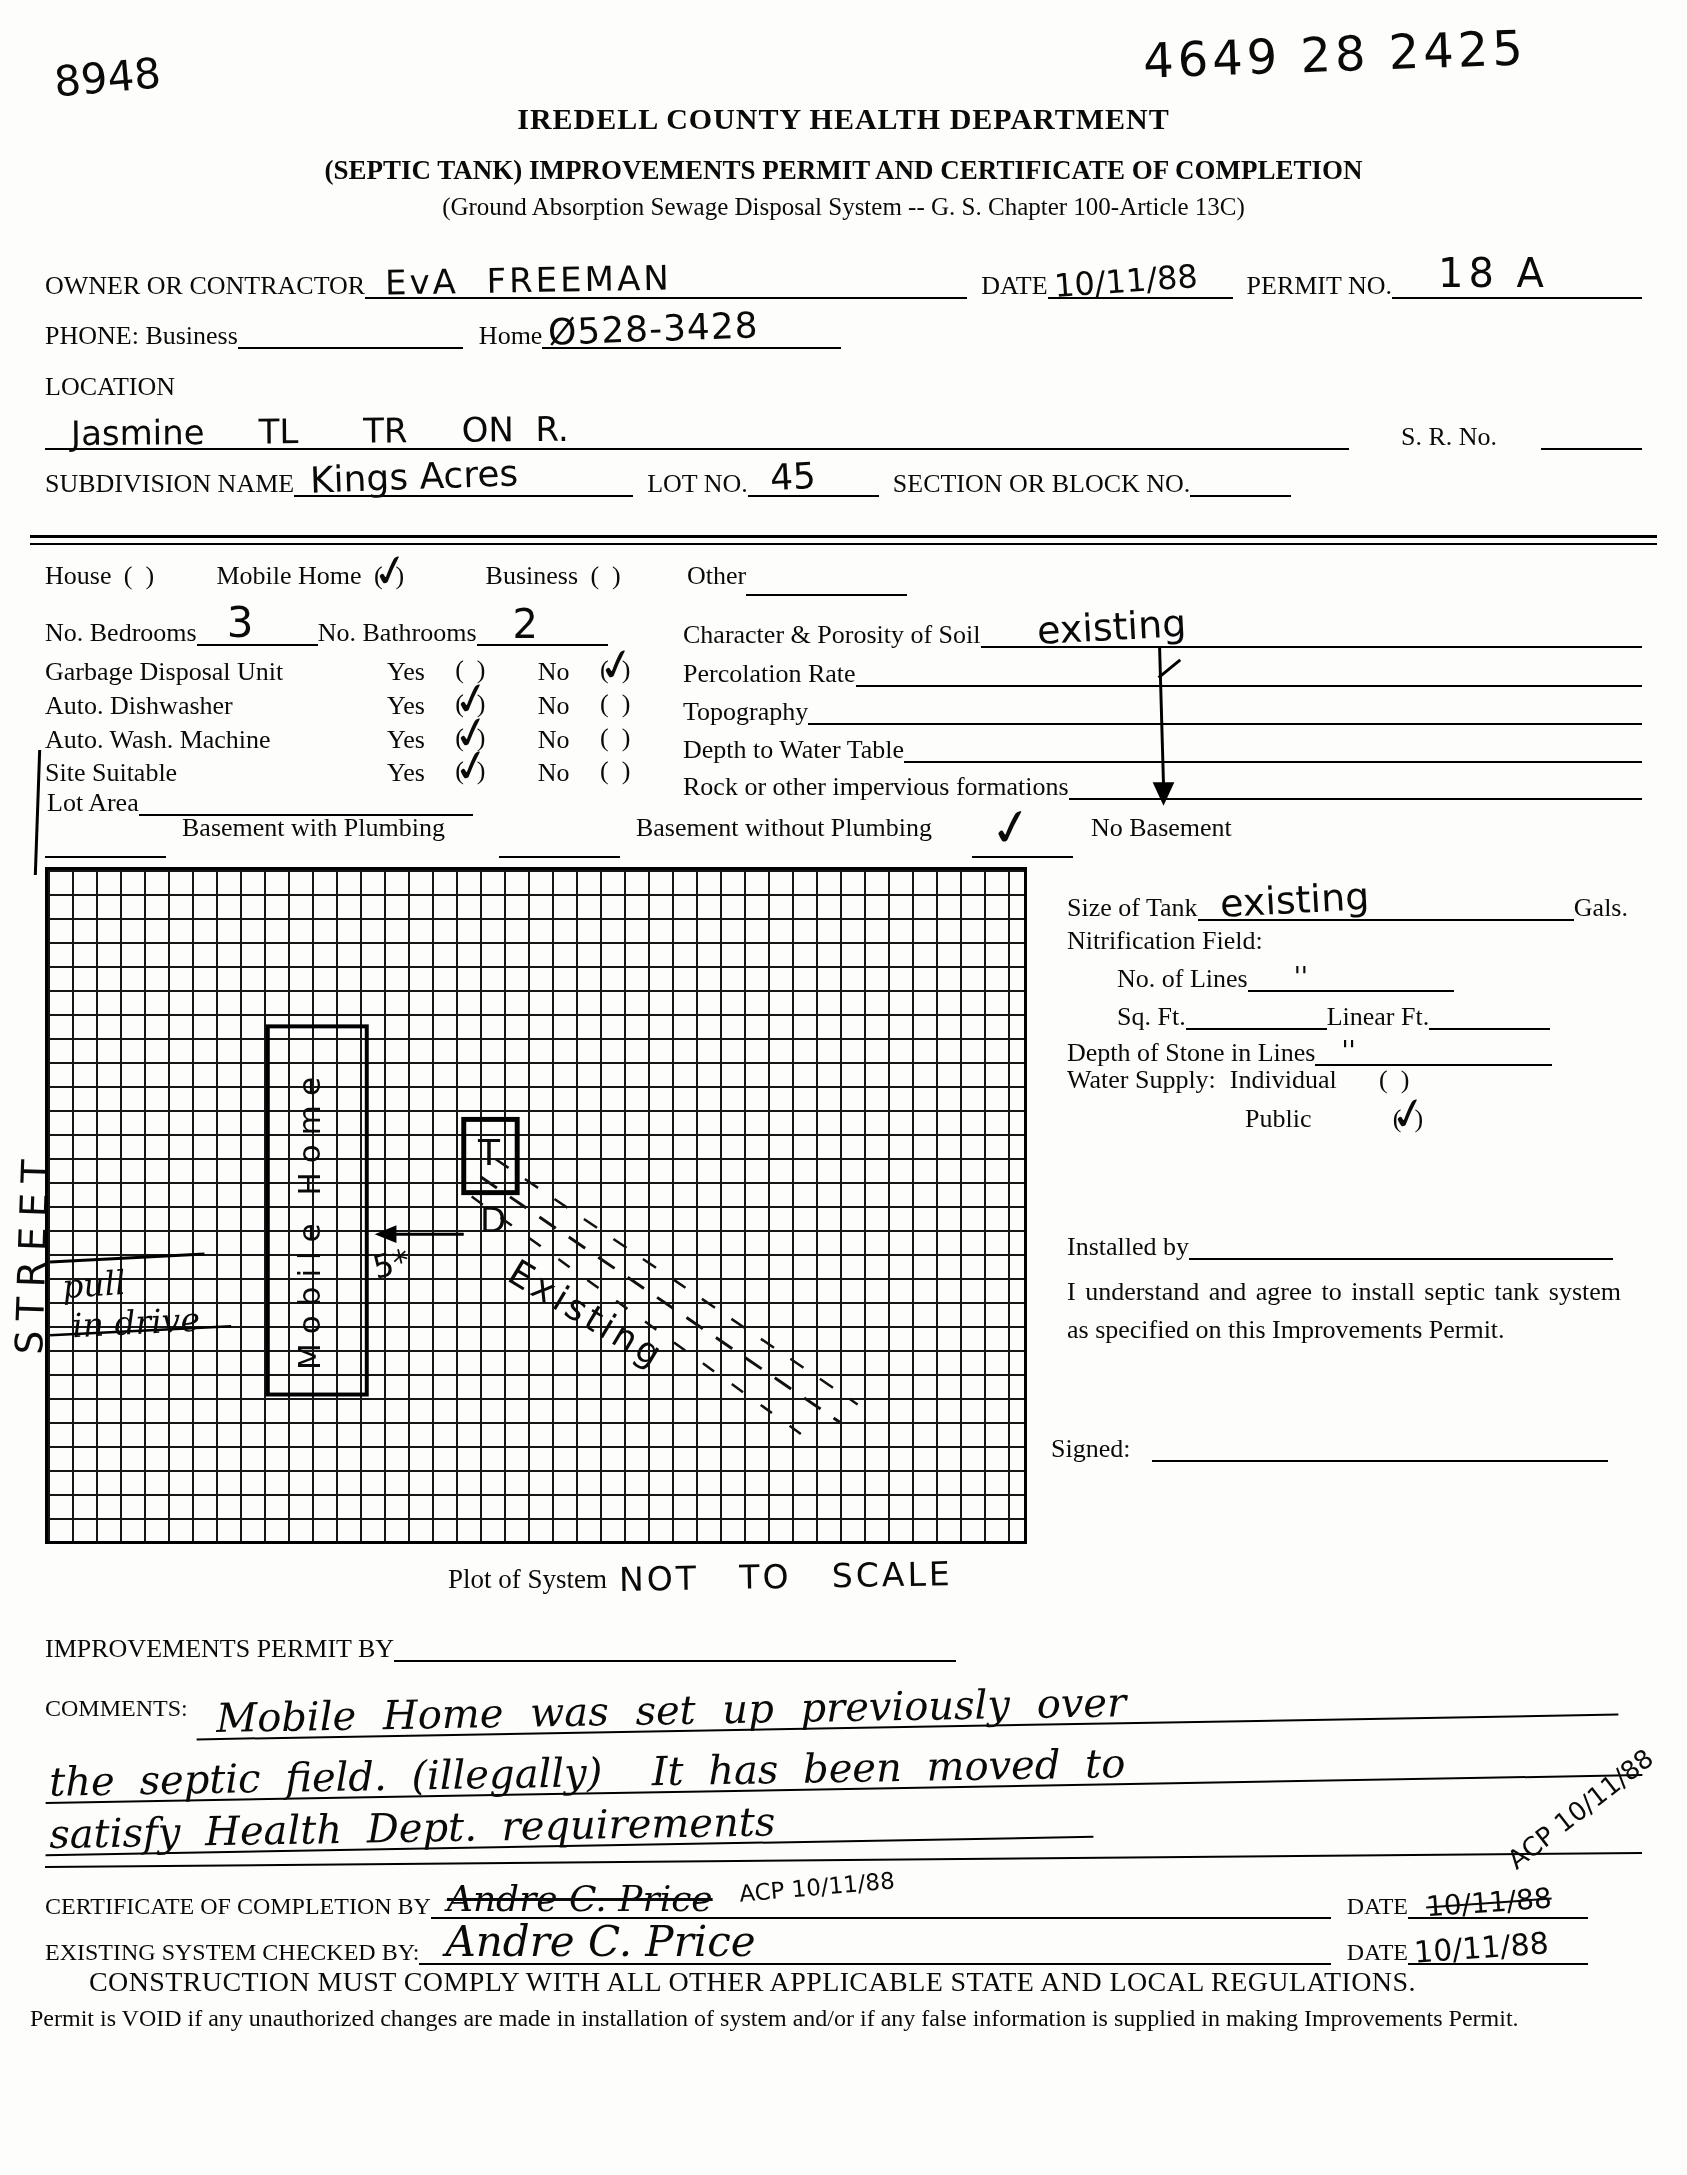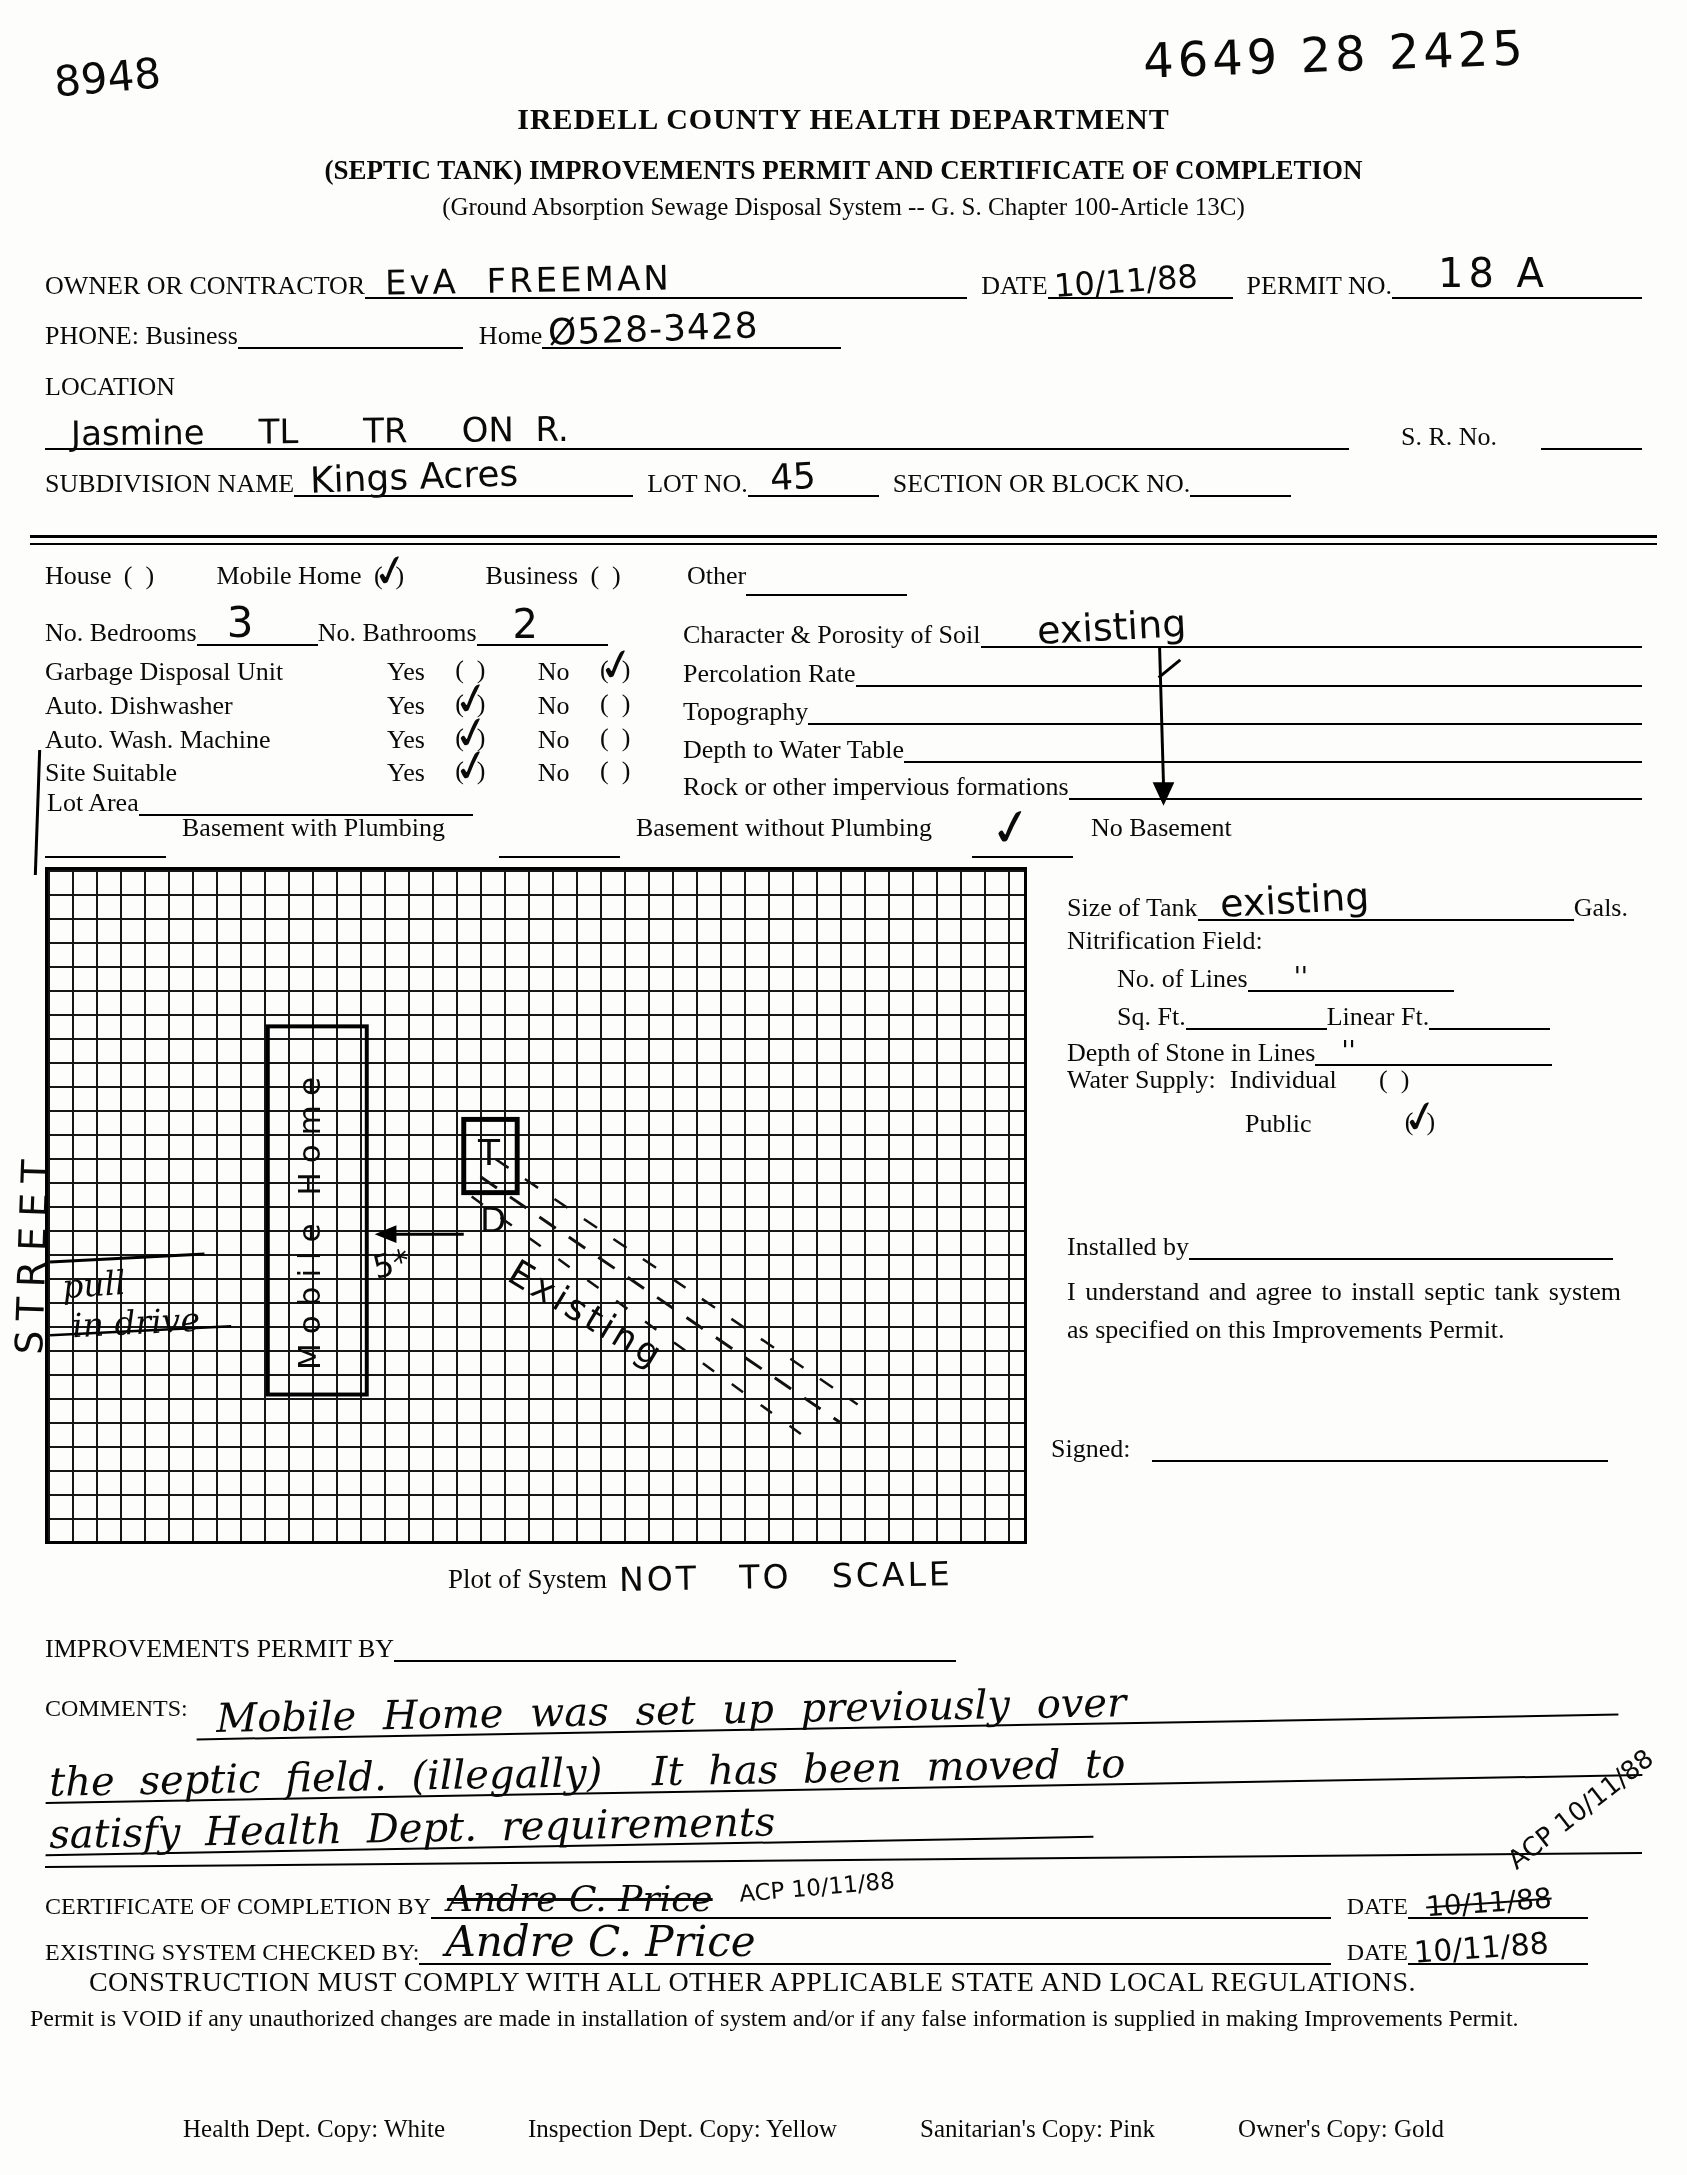--- a/index.html
+++ b/index.html
@@ -239,21 +239,21 @@
     <span class="lbl">Depth of Stone in Lines</span>
     <span class="fill">
       <span class="hw" style="font-size:26px;margin-left:20px;">''</span>
     </span>
   </div>
   <div class="row" style="left:1067px;width:455px;top:1065px;height:36px;align-items:baseline;">
     <span class="lbl">Water Supply:</span>
     <span class="lbl" style="margin-left:14px;">Individual</span>
     <span class="pbox" style="margin-left:30px;"><span>(</span>&nbsp;&nbsp;<span>)</span><span class="mark"></span></span>
   </div>
-  <div class="row" style="left:1245px;width:277px;top:1101px;height:36px;align-items:flex-end;gap:12px;">
+  <div class="row" style="left:1245px;width:277px;top:1101px;height:36px;align-items:center;">
     <span class="lbl">Public</span>
     <span class="pbox" style="margin-left:69px;"><span>(</span>&nbsp;&nbsp;<span>)</span><span class="mark">✓</span></span>
   </div>
   <div class="row" style="left:1067px;right:74px;top:1220px;height:40px;">
     <span class="lbl">Installed by</span>
     <span class="fill"></span>
   </div>
   <div class="abs" style="left:1067px;width:554px;top:1273px;font-size:26px;line-height:1.45;text-align:justify;">I understand and agree to install septic tank system as specified on this Improvements Permit.</div>
   <div class="row" style="left:1051px;right:79px;top:1418px;height:44px;">
     <span class="lbl">Signed:</span>
@@ -302,21 +302,15 @@
     </span>
     <span class="lbl lbl-sm" style="margin-left:16px;">DATE</span>
     <span class="fill fw170">
       <span class="hw" style="font-size:30px;transform:rotate(-4deg);">10/11/88</span>
     </span>
   </div>
 
   <div class="abs" style="left:89px;top:1966px;font-size:28px;letter-spacing:0.4px;">CONSTRUCTION MUST COMPLY WITH ALL OTHER APPLICABLE STATE AND LOCAL REGULATIONS.</div>
   <div class="abs" style="left:30px;right:104px;top:2002px;font-size:24px;line-height:1.35;">Permit is VOID if any unauthorized changes are made in installation of system and/or if any false information is supplied in making Improvements Permit.</div>
 
-  <div class="abs" style="left:183px;right:243px;top:2115px;display:flex;justify-content:space-between;font-size:25px;">
-    <span>Health Dept. Copy: White</span>
-    <span>Inspection Dept. Copy: Yellow</span>
-    <span>Sanitarian's Copy: Pink</span>
-    <span>Owner's Copy: Gold</span>
-  </div>
 
 </div>
 
 
 </body></html>

